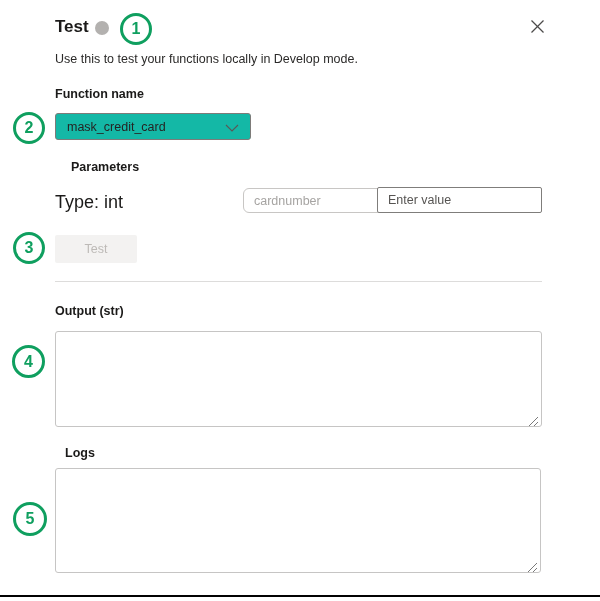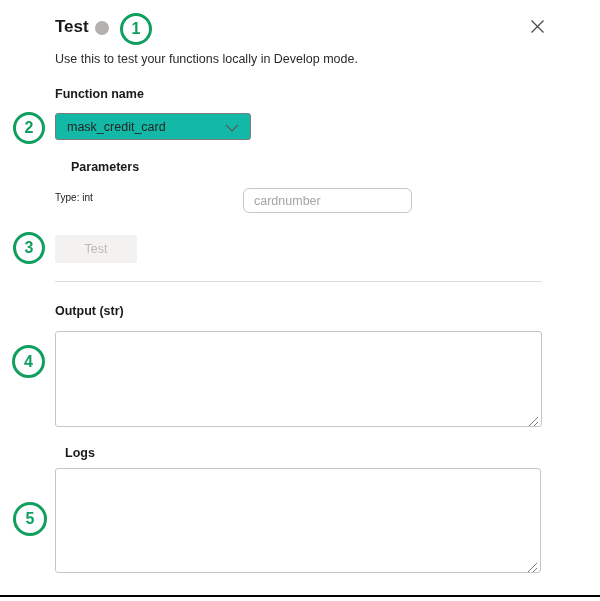--- a/index.html
+++ b/index.html
@@ -46,21 +46,21 @@
     width: 196px; height: 27px;
     border: 1px solid #7d7b79; border-radius: 3px;
     background: #14b8a6;
     display: flex; align-items: center; justify-content: space-between;
     padding: 0 11px; cursor: pointer;
   }
   .dropdown-text { font-size: 12.5px; color: #252423; }
 
   .type-label {
     position: absolute; left: 55px; top: 192px;
-    font-size: 10px; color: #1b1a19;
+    font-size: 18px; color: #1b1a19;
   }
   .param-name-input {
     position: absolute; left: 198px; top: 188px;
     width: 169px; height: 25px;
     border: 1px solid #c8c6c4; border-radius: 6px;
     padding: 0 10px; font-size: 12.5px;
     font-family: "Liberation Sans", sans-serif; color: #252423; margin-left: 45px;
   }
   .param-name-input::placeholder { color: #a6a4a2; opacity: 1; }
   .param-value-input {
@@ -154,20 +154,21 @@
       </svg>
     </span>
   </div>
 
   <div class="field-label lbl-parameters">Parameters</div>
 
   <div class="type-label">Type: int</div>
 
   <input class="param-name-input" type="text" placeholder="cardnumber" style="">
 
+  <input class="param-value-input" type="text" placeholder="Enter value" style="">
 
   <button class="test-btn" style="background: rgb(243, 242, 241);">Test</button>
 
   <div class="divider"></div>
 
   <div class="field-label lbl-output">Output (str)</div>
 
   <div class="ta-wrap out-textarea">
     <textarea style=""></textarea>
     <span class="resize-handle">

